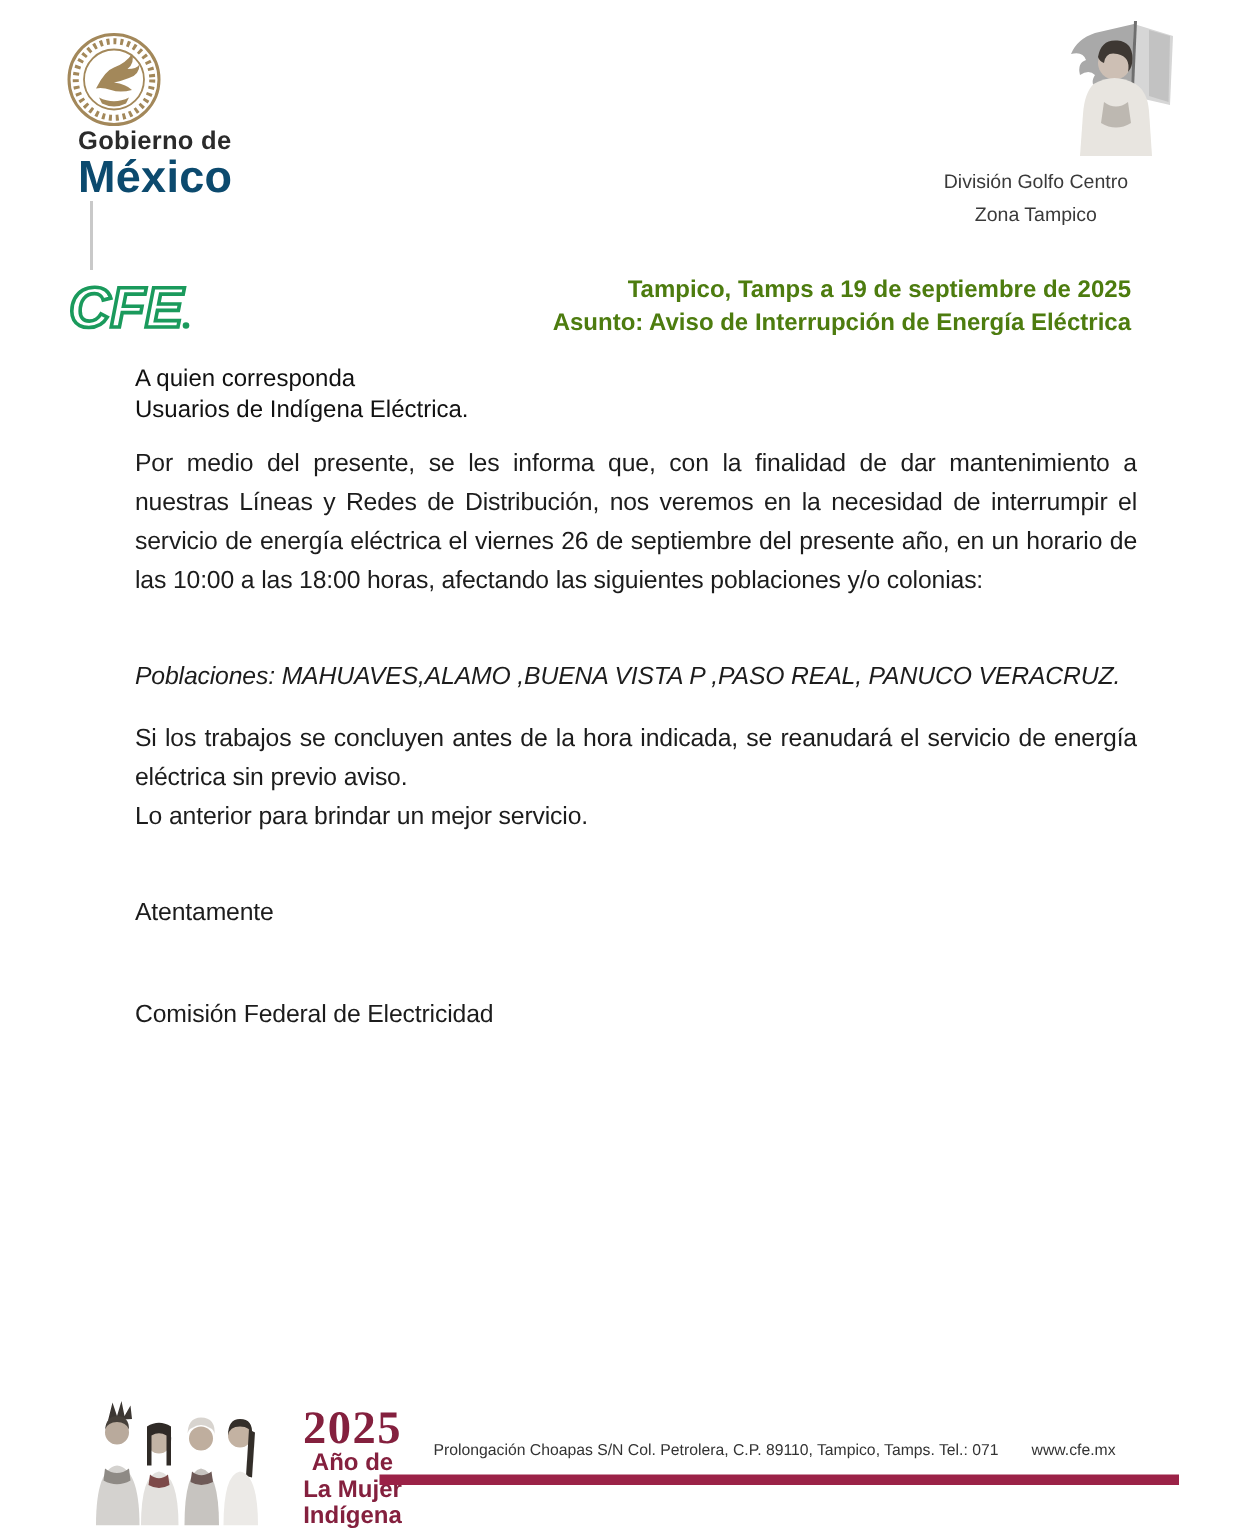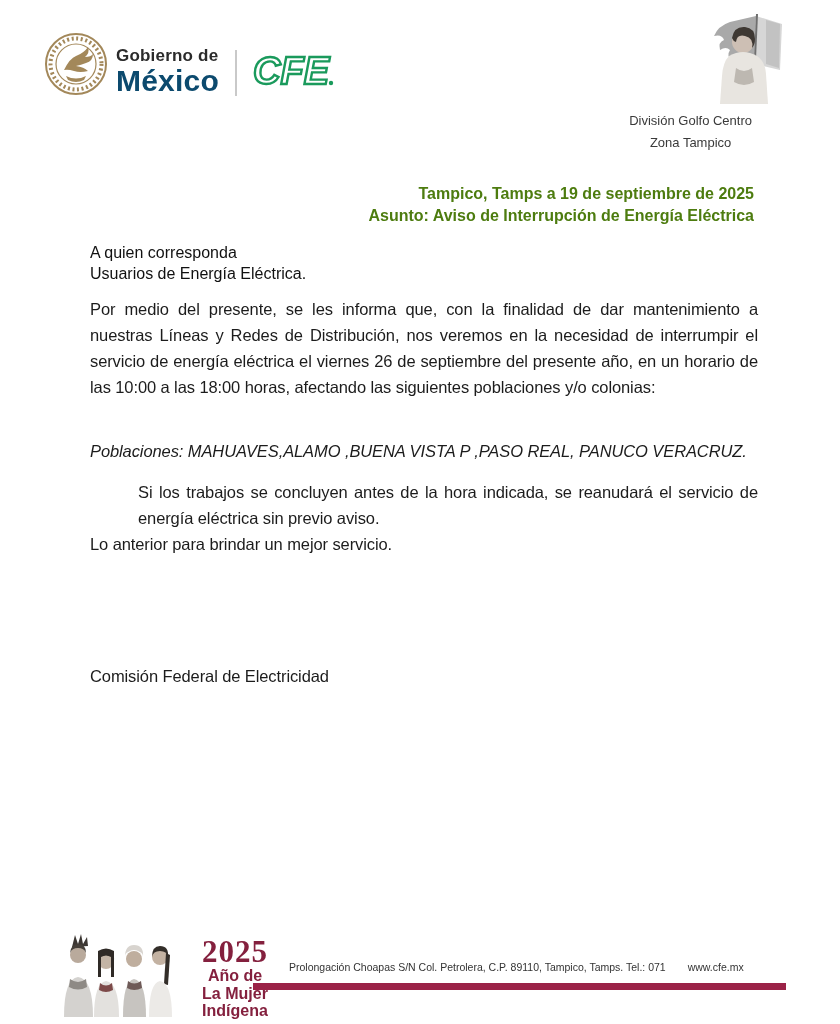--- a/index.html
+++ b/index.html
@@ -1,21 +1,21 @@
 <!DOCTYPE html>
 <html><head>
 <meta charset="utf-8">
 <style>
   html,body{margin:0;padding:0;background:#fff;}
   .page{
     position:relative;width:840px;height:1024px;background:#fff;overflow:hidden;
     font-family:"Liberation Sans","DejaVu Sans",sans-serif;color:#1f1f1f;
   }
   
-  .brand{position:absolute;left:44px;top:32px;display:flex;align-items:flex-end;}
+  .brand{position:absolute;left:44px;top:21px;display:flex;align-items:flex-start;flex-direction:column;}
   .seal{width:64px;height:64px;}
   .gob-text{margin-left:8px;line-height:1;}
   .gob-line1{font-size:17px;font-weight:bold;color:#2b2b2b;letter-spacing:.2px;}
   .gob-line2{font-size:30px;font-weight:bold;color:#0c4a6e;margin-top:2px;letter-spacing:.2px;}
   .v-divider{width:2px;height:46px;background:#c9c9c9;margin:0 14px 0 16px;}
   .cfe-svg{width:86px;height:50px;}
   .flag-art{position:absolute;left:696px;top:12px;width:90px;height:95px;}
   .division-block{position:absolute;top:110px;right:88px;text-align:center;
     font-size:13px;line-height:22px;color:#3a3a3a;}
   
@@ -84,32 +84,33 @@
     <div>Zona Tampico</div>
   </div>
 
   <div class="date-block">
     <div>Tampico, Tamps a 19 de septiembre de 2025</div>
     <div>Asunto: Aviso de Interrupción de Energía Eléctrica</div>
   </div>
 
   <div class="salutation">
     <div>A quien corresponda</div>
-    <div>Usuarios de Energía Eléctrica.</div>
+    <div>Usuarios de Indígena Eléctrica.</div>
   </div>
 
   <p class="body-par just p1">Por medio del presente, se les informa que, con la finalidad de dar mantenimiento a nuestras Líneas y Redes de Distribución, nos veremos en la necesidad de interrumpir el servicio de energía eléctrica el viernes 26 de septiembre del presente año, en un horario de las 10:00 a las 18:00 horas, afectando las siguientes poblaciones y/o colonias:</p>
 
   <p class="body-par pobl">Poblaciones: MAHUAVES,ALAMO ,BUENA VISTA P ,PASO REAL,  PANUCO VERACRUZ.</p>
 
   <div class="body-par p2">
-    <span class="just" style="display:block;text-align:justify;margin-left:48px;">Si los trabajos se concluyen antes de la hora indicada, se reanudará el servicio de energía eléctrica sin previo aviso.</span>
+    <span class="just" style="display:block;text-align:justify;">Si los trabajos se concluyen antes de la hora indicada, se reanudará el servicio de energía eléctrica sin previo aviso.</span>
     <span style="display:block;">Lo anterior para brindar un mejor servicio.</span>
   </div>
 
+  <p class="body-par closing">Atentamente</p>
 
   <p class="body-par signature">Comisión Federal de Electricidad</p>
 
   <svg class="women-art" viewBox="0 0 122 84">
 
     <path d="M18 14 l3 -12 l3 9 l3 -10 l2 10 l4 -7 l1 9 z" fill="#3c3733"></path>
     <circle cx="24" cy="22" r="8" fill="#b9aa9c"></circle>
     <path d="M16 20 q1 -9 8 -9 q8 0 8 9 q-2 -5 -8 -5 q-6 0 -8 5z" fill="#46403a"></path>
     <path d="M10 84 q0 -38 14 -40 q15 2 15 40 z" fill="#d4d2cf"></path>
     <path d="M16 46 q8 6 16 0 l1 8 q-9 5 -18 0 z" fill="#8e8a85"></path>

